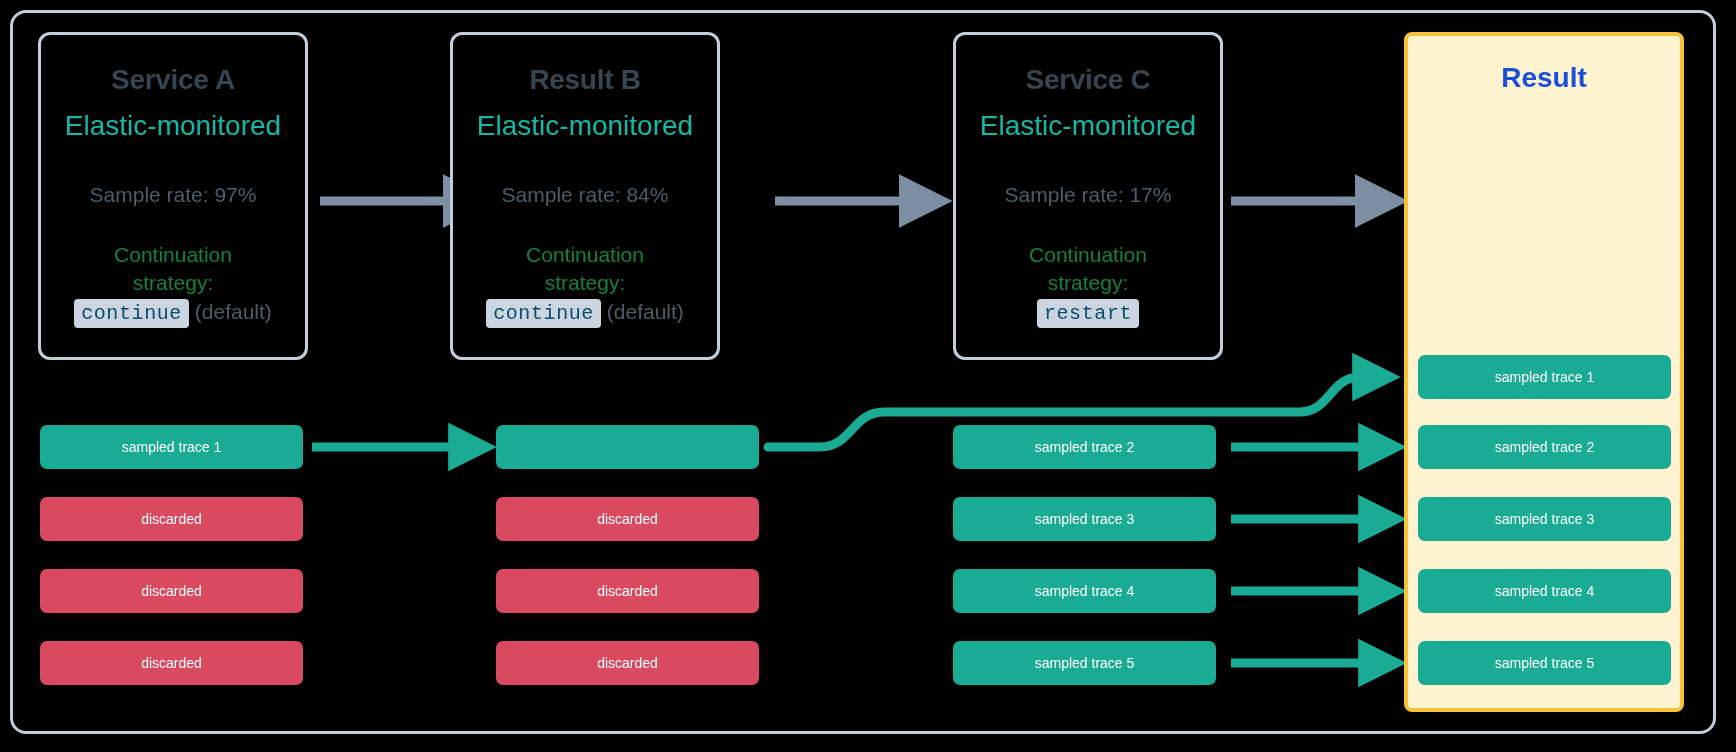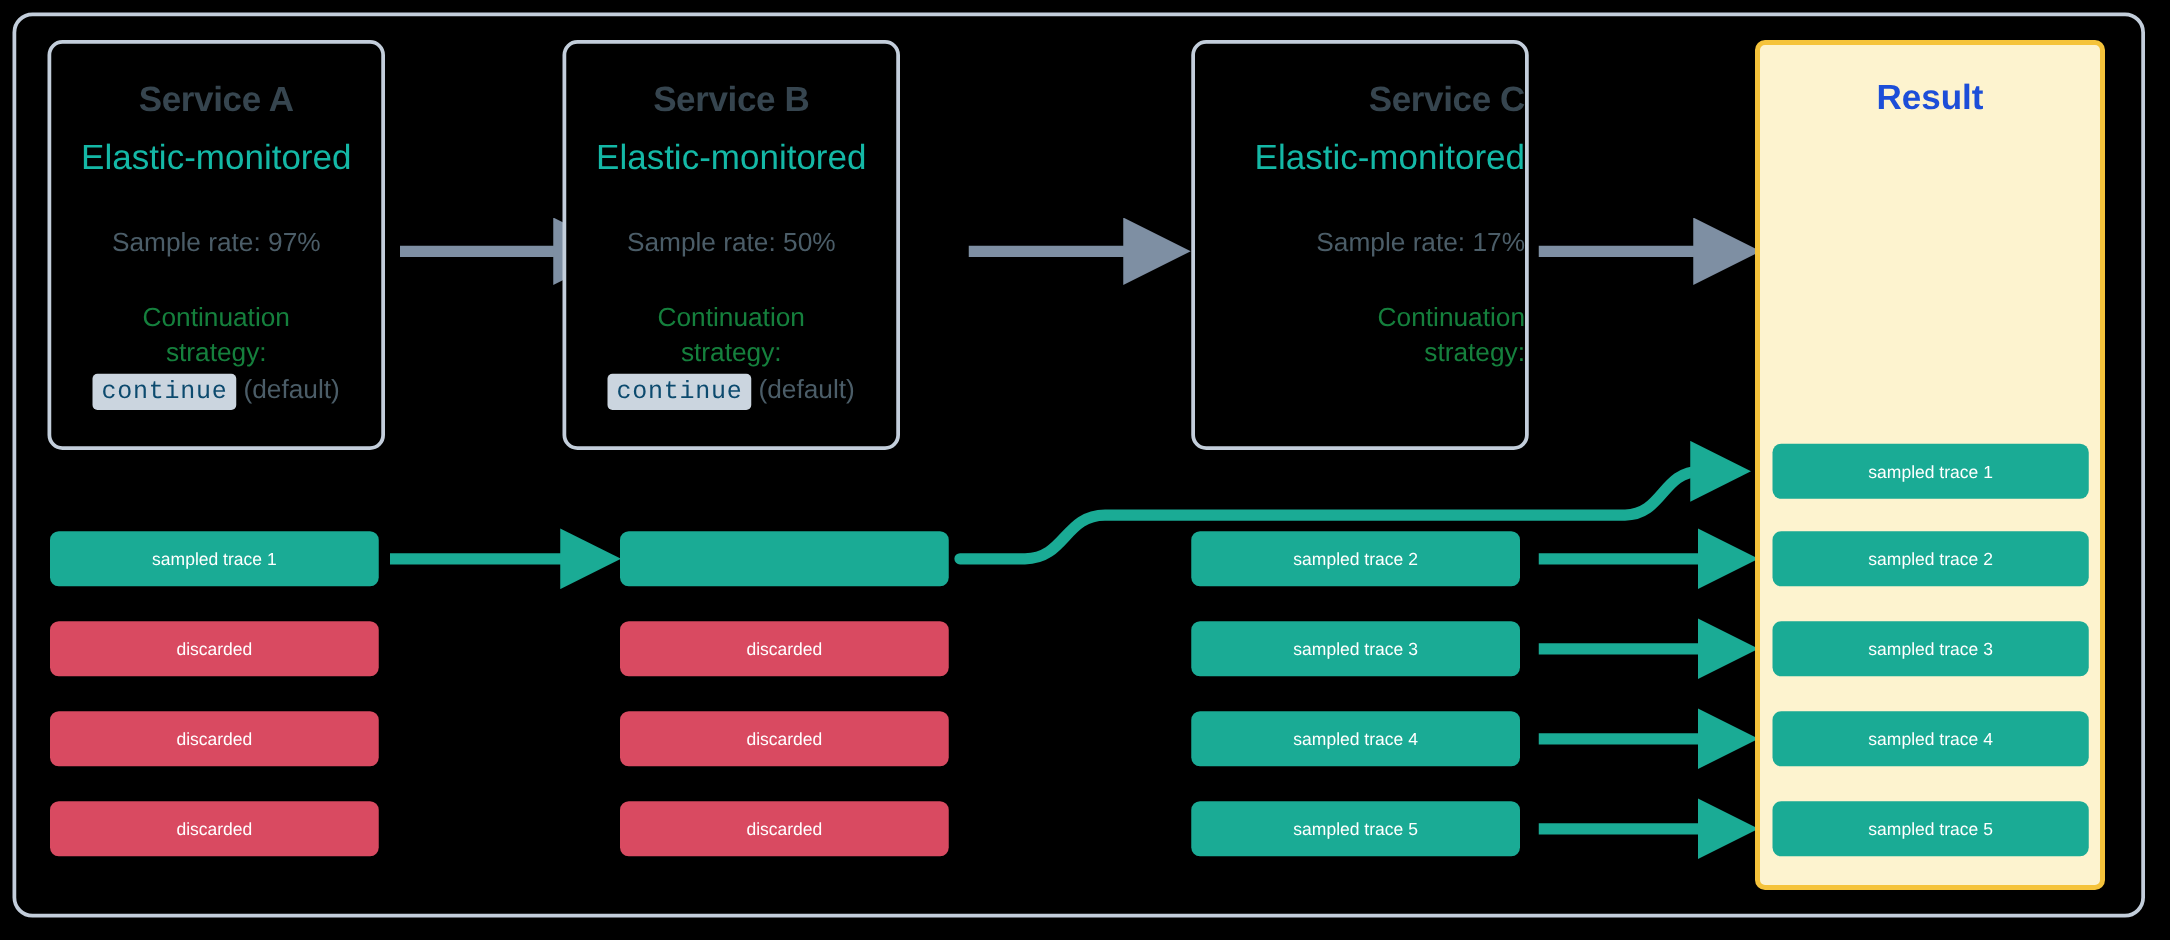--- a/index.html
+++ b/index.html
@@ -177,41 +177,45 @@
       <div>Continuation</div>
       <div>strategy:</div>
     </div>
     <div class="code-line">
       <code class="badge">continue</code>
       <span>(default)</span>
     </div>
   </div>
 
   <div class="service-card" style="left:450px;">
-    <div class="service-title">Service B</div>
+    <div class="service-title">Result B</div>
     <div class="service-sub">Elastic-monitored</div>
-    <div class="service-rate">Sample rate: 50%</div>
+    <div class="service-rate">Sample rate: 84%</div>
     <div class="service-strategy">
       <div>Continuation</div>
       <div>strategy:</div>
     </div>
     <div class="code-line">
       <code class="badge">continue</code>
       <span>(default)</span>
     </div>
   </div>
 
-  <div class="service-card" style="left:953px;text-align:right;">
+  <div class="service-card" style="left:953px;">
     <div class="service-title">Service C</div>
     <div class="service-sub">Elastic-monitored</div>
     <div class="service-rate">Sample rate: 17%</div>
     <div class="service-strategy">
       <div>Continuation</div>
       <div>strategy:</div>
     </div>
+    <div class="code-line">
+      <code class="badge">restart</code>
+      <span></span>
+    </div>
   </div>
 
   <div class="result-card">
     <div class="result-title">Result</div>
   </div>
 
   <div class="pill sampled" style="left:40px;top:425px;">sampled trace 1</div>
   <div class="pill discarded" style="left:40px;top:497px;">discarded</div>
   <div class="pill discarded" style="left:40px;top:569px;">discarded</div>
   <div class="pill discarded" style="left:40px;top:641px;">discarded</div>

